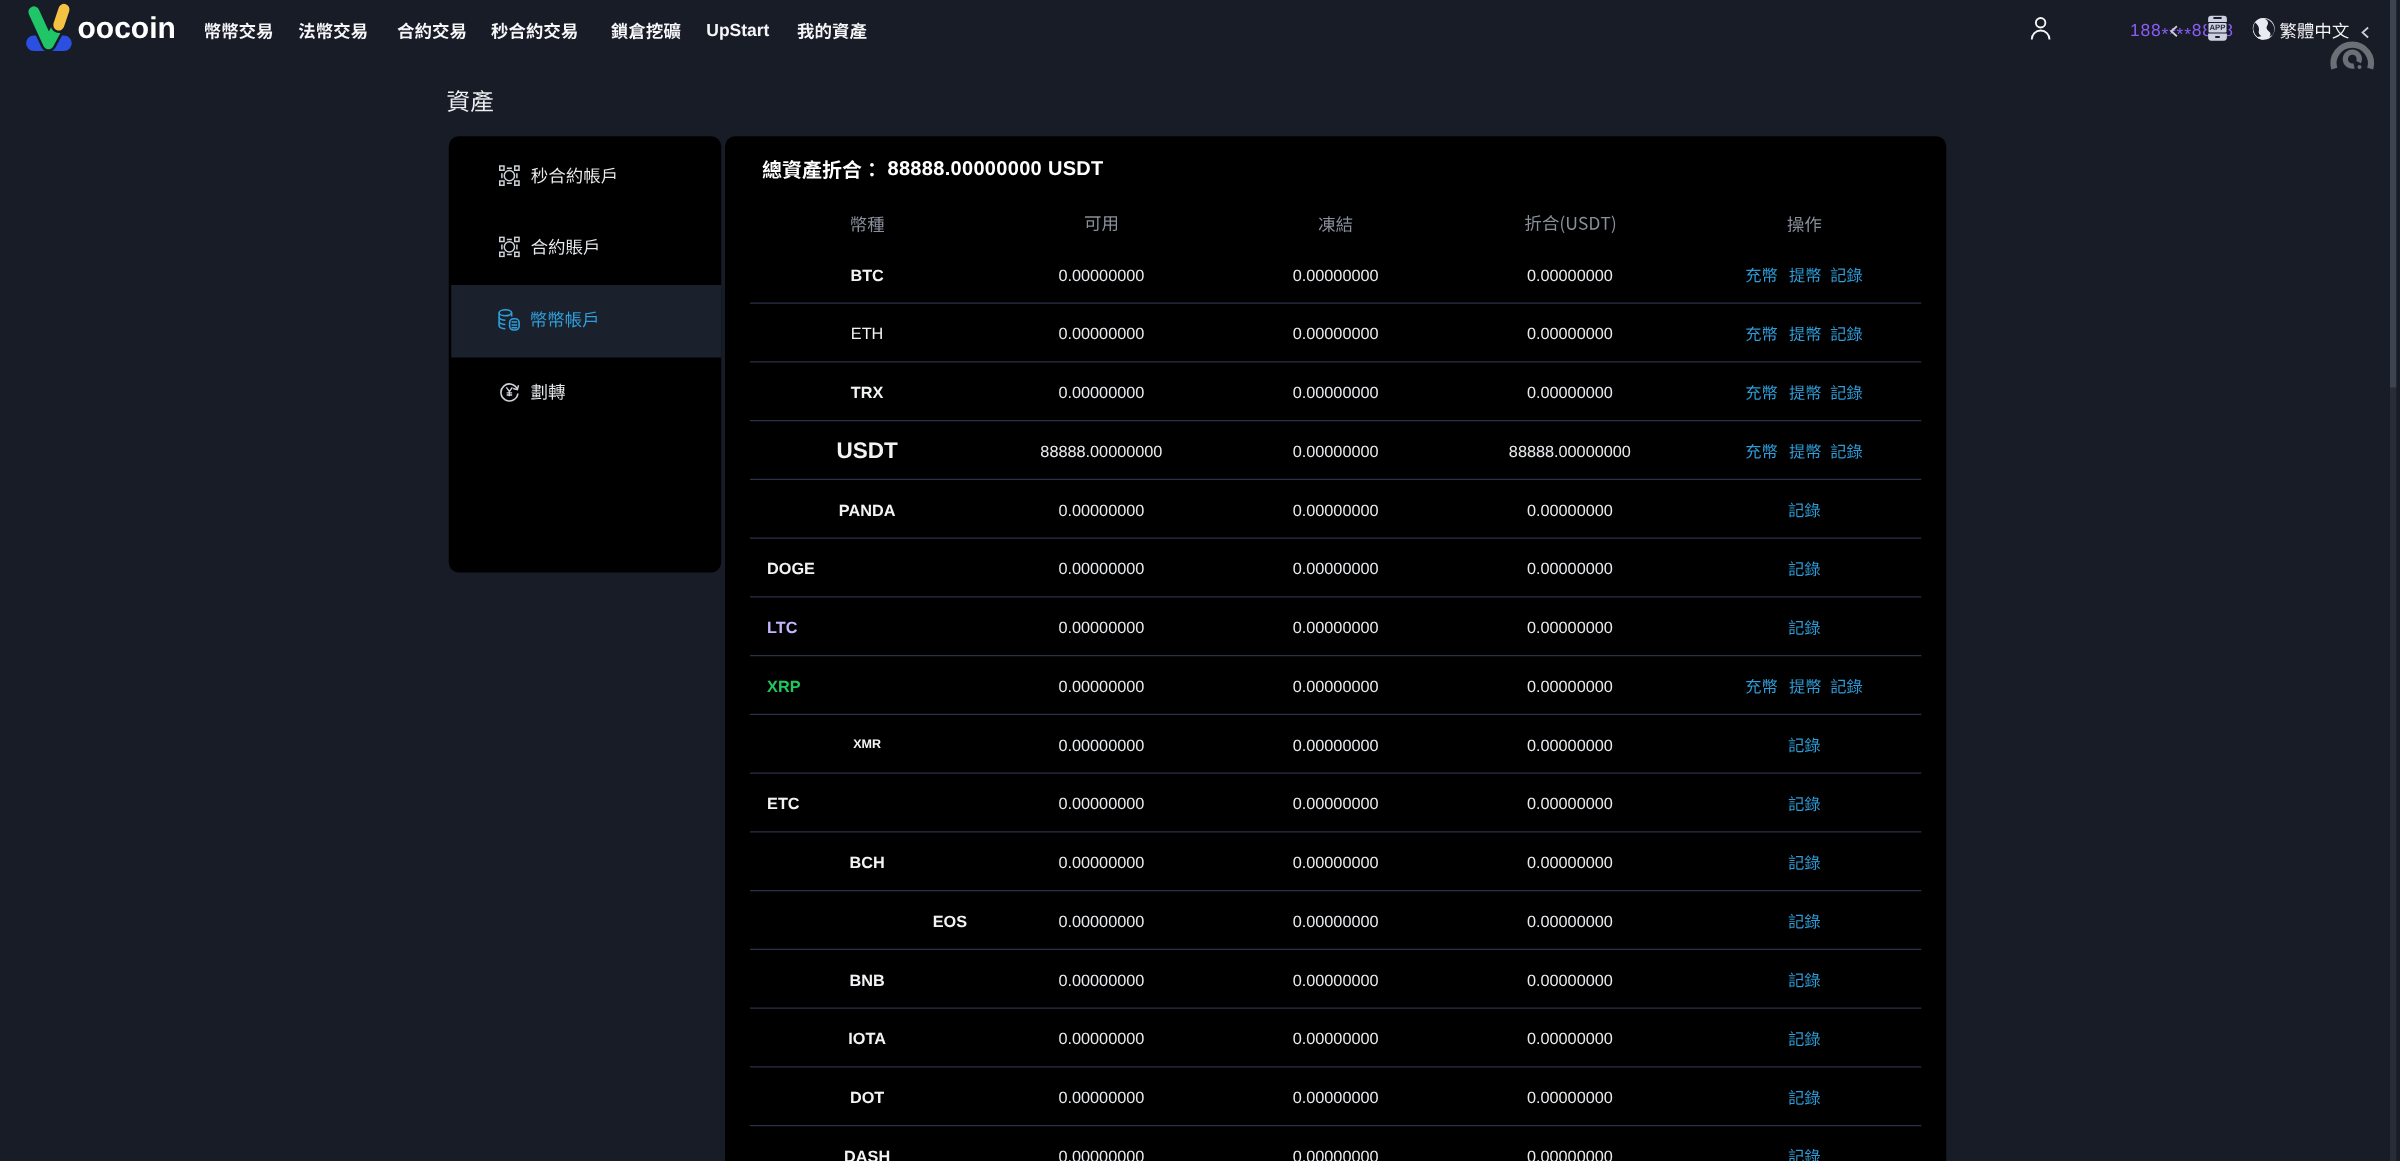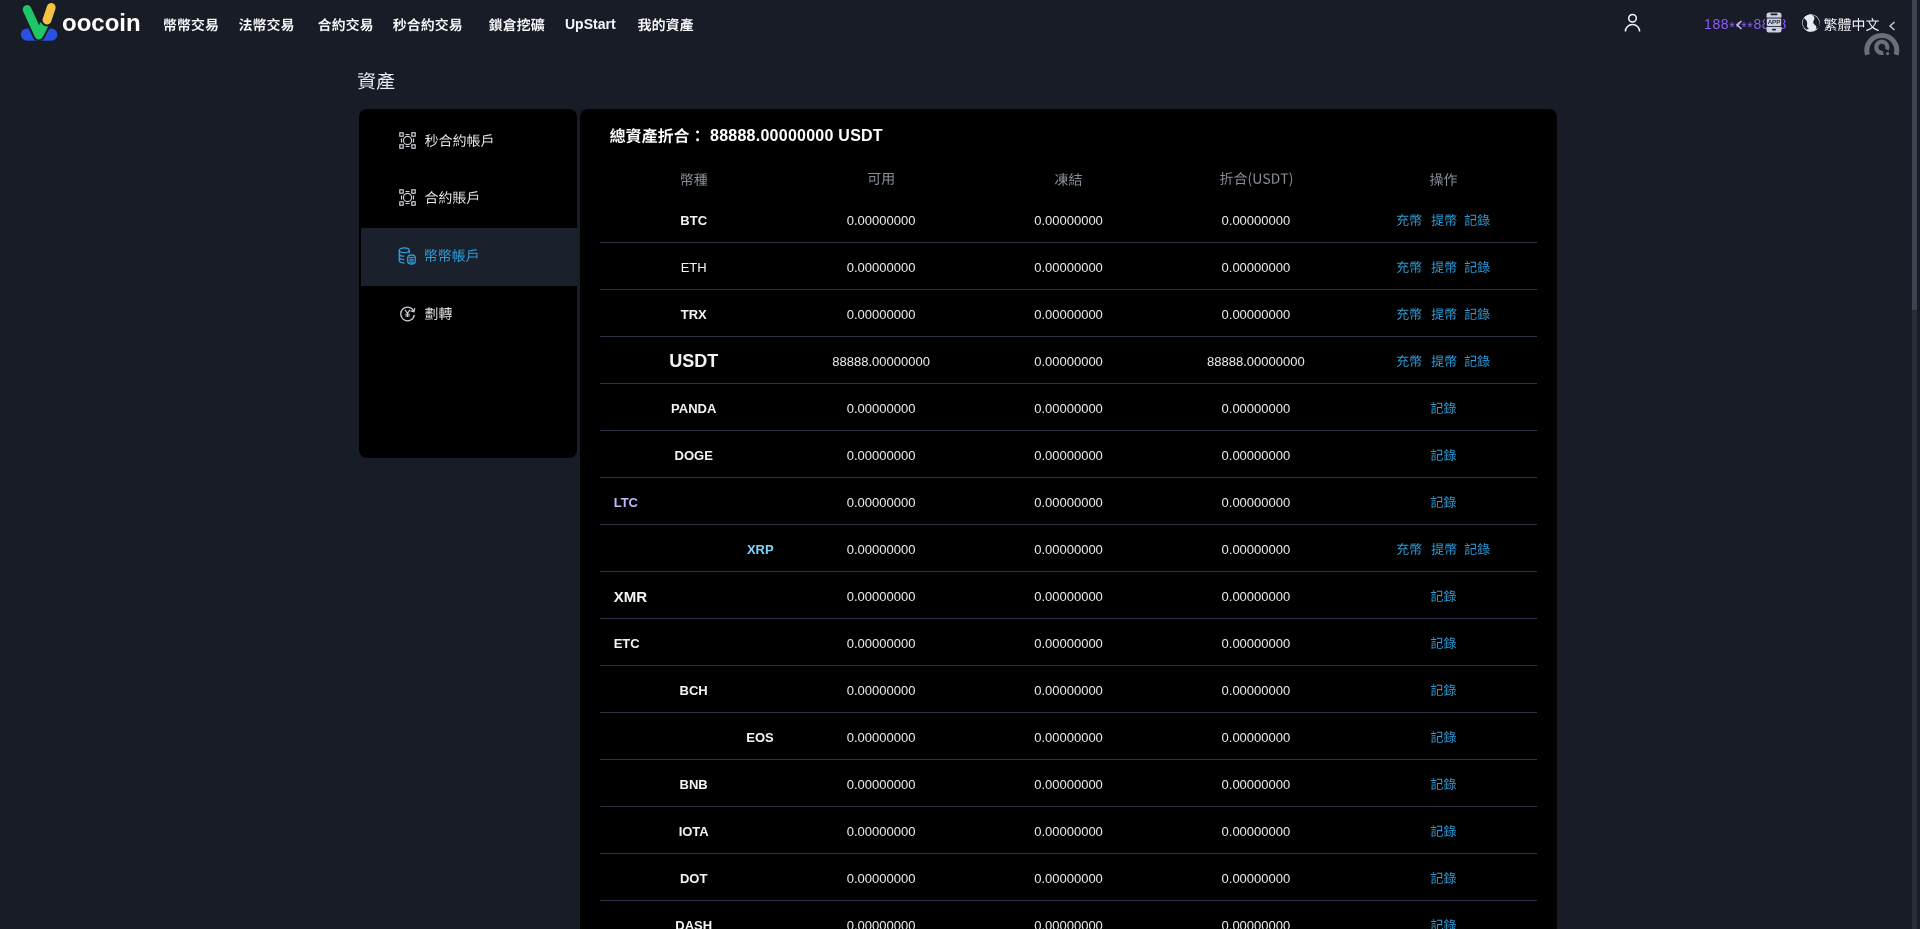--- a/index.html
+++ b/index.html
@@ -192,45 +192,45 @@
   </svg>
 <div class="abs" style="left:600px;top:383px;width:937px;height:1px;background:#2b3147"></div>
 <div class="abs" style="left:613.7px;top:407.5px;width:160px;text-align:center;font-size:13px;font-weight:bold;color:#f2f3f5;transform:translateY(-50%)">PANDA</div>
 <div class="abs" style="left:801.1px;top:407.5px;width:160px;text-align:center;font-size:13px;color:#e9ebee;transform:translateY(-50%)">0.00000000</div>
 <div class="abs" style="left:988.5px;top:407.5px;width:160px;text-align:center;font-size:13px;color:#e9ebee;transform:translateY(-50%)">0.00000000</div>
 <div class="abs" style="left:1175.9px;top:407.5px;width:160px;text-align:center;font-size:13px;color:#e9ebee;transform:translateY(-50%)">0.00000000</div>
 <svg class="abs" style="left:1429.8px;top:400.5px" width="26.9" height="14.0" viewBox="-0.5 -12.0 26.9 14.0">
     <use href="#actrec" fill="#2e9fdc"></use>
   </svg>
 <div class="abs" style="left:600px;top:430px;width:937px;height:1px;background:#2b3147"></div>
-<div class="abs" style="left:613.7px;top:454.5px;width:160px;text-align:center;font-size:13px;font-weight:bold;color:#f2f3f5;transform:translateY(-50%)">DOGE</div>
+<div class="abs" style="left:613.7px;top:454.5px;width:160px;text-align:left;font-size:13px;font-weight:bold;color:#f2f3f5;transform:translateY(-50%)">DOGE</div>
 <div class="abs" style="left:801.1px;top:454.5px;width:160px;text-align:center;font-size:13px;color:#e9ebee;transform:translateY(-50%)">0.00000000</div>
 <div class="abs" style="left:988.5px;top:454.5px;width:160px;text-align:center;font-size:13px;color:#e9ebee;transform:translateY(-50%)">0.00000000</div>
 <div class="abs" style="left:1175.9px;top:454.5px;width:160px;text-align:center;font-size:13px;color:#e9ebee;transform:translateY(-50%)">0.00000000</div>
 <svg class="abs" style="left:1429.8px;top:447.5px" width="26.9" height="14.0" viewBox="-0.5 -12.0 26.9 14.0">
     <use href="#actrec" fill="#2e9fdc"></use>
   </svg>
 <div class="abs" style="left:600px;top:477px;width:937px;height:1px;background:#2b3147"></div>
 <div class="abs" style="left:613.7px;top:501.5px;width:160px;text-align:left;font-size:13px;font-weight:bold;color:#c4b5fd;transform:translateY(-50%)">LTC</div>
 <div class="abs" style="left:801.1px;top:501.5px;width:160px;text-align:center;font-size:13px;color:#e9ebee;transform:translateY(-50%)">0.00000000</div>
 <div class="abs" style="left:988.5px;top:501.5px;width:160px;text-align:center;font-size:13px;color:#e9ebee;transform:translateY(-50%)">0.00000000</div>
 <div class="abs" style="left:1175.9px;top:501.5px;width:160px;text-align:center;font-size:13px;color:#e9ebee;transform:translateY(-50%)">0.00000000</div>
 <svg class="abs" style="left:1429.8px;top:494.5px" width="26.9" height="14.0" viewBox="-0.5 -12.0 26.9 14.0">
     <use href="#actrec" fill="#2e9fdc"></use>
   </svg>
 <div class="abs" style="left:600px;top:524px;width:937px;height:1px;background:#2b3147"></div>
-<div class="abs" style="left:613.7px;top:548.5px;width:160px;text-align:right;font-size:13px;font-weight:bold;color:#7dd3fc;transform:translateY(-50%)">XRP</div>
+<div class="abs" style="left:613.7px;top:548.5px;width:160px;text-align:left;font-size:13px;font-weight:bold;color:#22c55e;transform:translateY(-50%)">XRP</div>
 <div class="abs" style="left:801.1px;top:548.5px;width:160px;text-align:center;font-size:13px;color:#e9ebee;transform:translateY(-50%)">0.00000000</div>
 <div class="abs" style="left:988.5px;top:548.5px;width:160px;text-align:center;font-size:13px;color:#e9ebee;transform:translateY(-50%)">0.00000000</div>
 <div class="abs" style="left:1175.9px;top:548.5px;width:160px;text-align:center;font-size:13px;color:#e9ebee;transform:translateY(-50%)">0.00000000</div>
 <svg class="abs" style="left:1395.9px;top:541.5px" width="94.7" height="14.0" viewBox="-0.2 -12.0 94.7 14.0">
     <use href="#actfull" fill="#2e9fdc"></use>
   </svg>
 <div class="abs" style="left:600px;top:571px;width:937px;height:1px;background:#2b3147"></div>
-<div class="abs" style="left:613.7px;top:595.5px;width:160px;font-size:15px;font-weight:bold;color:#f2f3f5;transform:translateY(-50%)">XMR</div>
+<div class="abs" style="left:613.7px;top:595.5px;width:160px;text-align:center;font-size:10px;font-weight:bold;color:#f2f3f5;transform:translateY(-50%)">XMR</div>
 <div class="abs" style="left:801.1px;top:595.5px;width:160px;text-align:center;font-size:13px;color:#e9ebee;transform:translateY(-50%)">0.00000000</div>
 <div class="abs" style="left:988.5px;top:595.5px;width:160px;text-align:center;font-size:13px;color:#e9ebee;transform:translateY(-50%)">0.00000000</div>
 <div class="abs" style="left:1175.9px;top:595.5px;width:160px;text-align:center;font-size:13px;color:#e9ebee;transform:translateY(-50%)">0.00000000</div>
 <svg class="abs" style="left:1429.8px;top:588.5px" width="26.9" height="14.0" viewBox="-0.5 -12.0 26.9 14.0">
     <use href="#actrec" fill="#2e9fdc"></use>
   </svg>
 <div class="abs" style="left:600px;top:618px;width:937px;height:1px;background:#2b3147"></div>
 <div class="abs" style="left:613.7px;top:642.5px;width:160px;text-align:left;font-size:13px;font-weight:bold;color:#f2f3f5;transform:translateY(-50%)">ETC</div>
 <div class="abs" style="left:801.1px;top:642.5px;width:160px;text-align:center;font-size:13px;color:#e9ebee;transform:translateY(-50%)">0.00000000</div>
 <div class="abs" style="left:988.5px;top:642.5px;width:160px;text-align:center;font-size:13px;color:#e9ebee;transform:translateY(-50%)">0.00000000</div>

